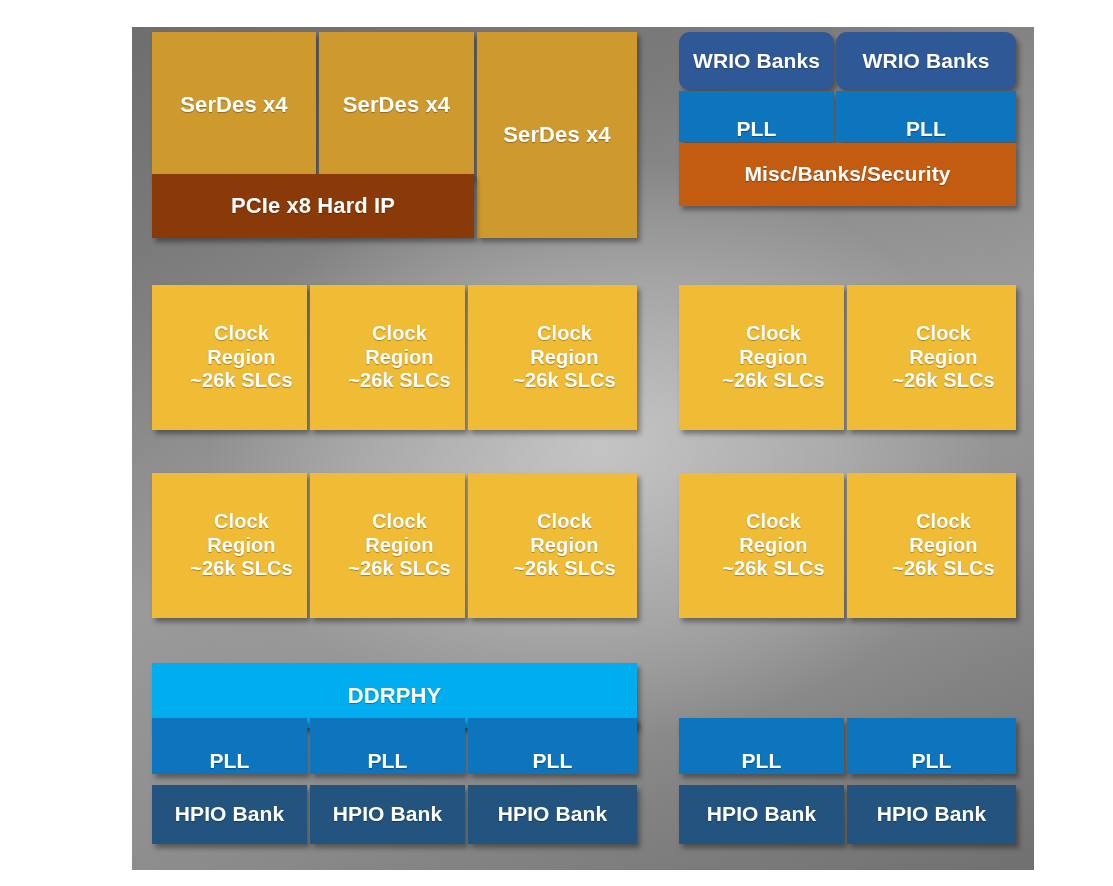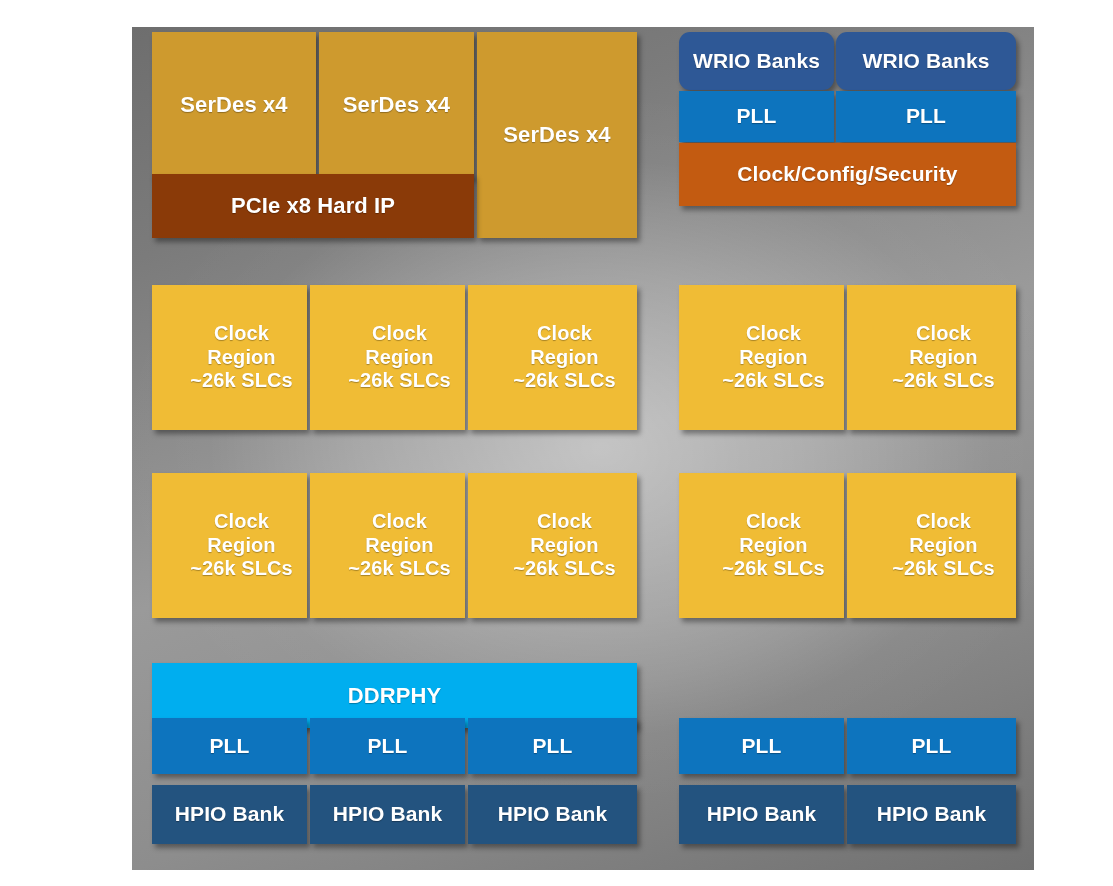--- a/index.html
+++ b/index.html
@@ -52,21 +52,21 @@
     text-shadow: 0 1px 1px rgba(0,0,0,0.30);
     letter-spacing: 0.1px;
     white-space: pre-line;
     -webkit-font-smoothing: antialiased;
   }
 
   .c-serdes   { background: #CE9A2E; text-align: right; }
   .c-pcie     { background: #8A3A08; }
   .c-clock    { background: #F0BC35; }
   .c-wrio     { background: #2E5896; border-radius: 11px; }
-  .c-pll      { background: #0D74BE; }
+  .c-pll      { background: #0D74BE; align-items: flex-end; }
   .c-misc     { background: #C35B11; }
   .c-ddrphy   { background: #00AEEF; }
   .c-hpio     { background: #23537F; }
 
   .fs-22 { font-size: 22px; }
   .fs-21 { font-size: 21px; }
   .fs-20 { font-size: 20px; padding-left: 24px; }
 </style>
 </head>
 <body>
@@ -101,21 +101,21 @@
 
     <div class="blk c-pll fs-21" style="left:547px; top:64px; width:155px; height:51px;">
       <span>PLL</span>
     </div>
 
     <div class="blk c-pll fs-21" style="left:704px; top:64px; width:180px; height:51px;">
       <span>PLL</span>
     </div>
 
     <div class="blk c-misc fs-21" style="left:547px; top:116px; width:337px; height:63px;">
-      <span>Clock/Config/Security</span>
+      <span>Misc/Banks/Security</span>
     </div>
 
     <div class="blk c-clock fs-20" style="left:20px; top:258px; width:155px; height:145px;">
       <span>Clock
 Region
 ~26k SLCs</span>
     </div>
     <div class="blk c-clock fs-20" style="left:178px; top:258px; width:155px; height:145px;">
       <span>Clock
 Region

